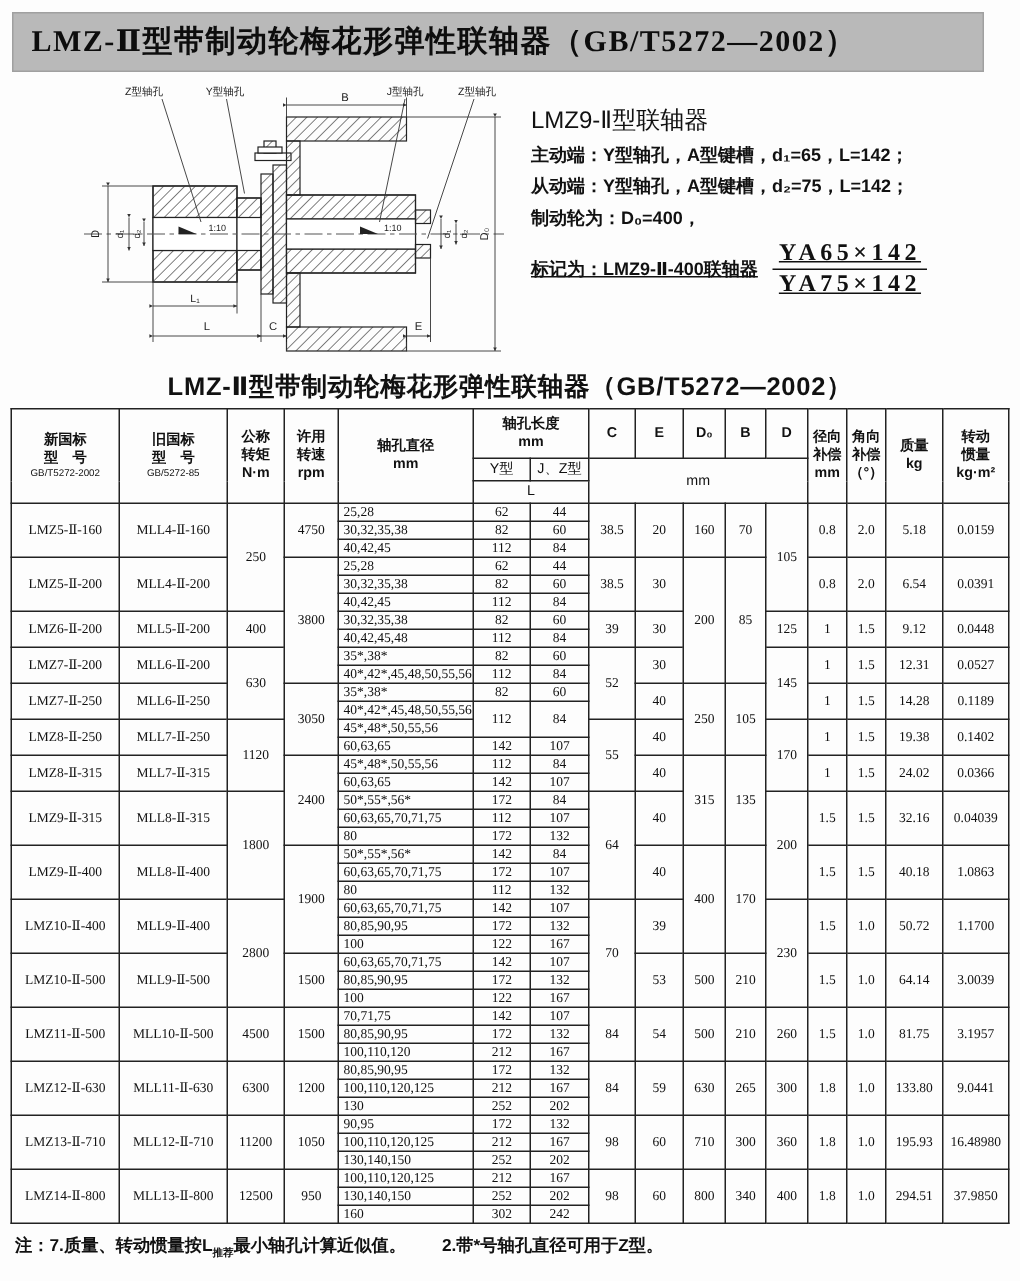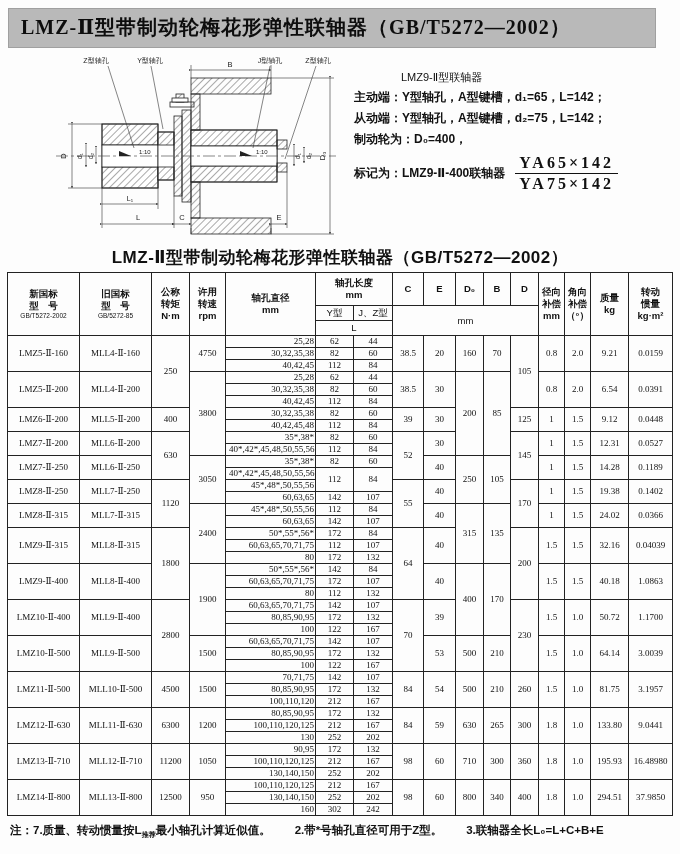--- a/index.html
+++ b/index.html
@@ -12,37 +12,37 @@
   .titlebar{
     margin:8px 24px 0 8px;background:#b9b9b9;border:1px solid #a0a0a0;
     padding:5px 12px 6px;font-size:20px;font-weight:bold;letter-spacing:1px;
     font-family:"Liberation Serif","DejaVu Serif",serif;color:#0d0d0d;
   }
   .top{display:flex;margin:4px 6px 0 4px;}
   .drawing{width:340px;height:192px;flex:0 0 auto;}
   .marking{flex:1;padding:14px 4px 0 10px;font-family:"Liberation Sans","DejaVu Sans",sans-serif;}
   .marking .head{font-size:17px;font-weight:bold;margin:0 0 7px 0;}
   .marking .ln{font-size:12px;font-weight:bold;margin:4px 0;white-space:nowrap;}
-  .marking .ln.model{font-weight:normal;font-size:11px;margin-left:47px;}
-  .markline{display:flex;align-items:center;gap:10px;margin-top:6px;}
+  .marking .ln.model{font-weight:normal;font-size:16px;}
+  .markline{display:flex;align-items:center;gap:10px;margin-top:6px;text-decoration:underline;}
   .fraction{display:inline-block;text-align:center;font-weight:bold;font-size:16px;letter-spacing:3px;font-family:"Liberation Serif","DejaVu Serif",serif;}
   .fraction .ftop{border-bottom:1.5px solid #111;padding:0 4px 1px;}
   .fraction .fbot{padding-top:1px;}
   .table-title{
     text-align:center;font-size:17px;font-weight:bold;margin:2px 0 3px;
     font-family:"Liberation Sans","DejaVu Sans",sans-serif;letter-spacing:0.5px;
   }
   table{border-collapse:collapse;table-layout:fixed;width:666px;margin:0 auto;}
   th,td{border:1px solid #222;text-align:center;padding:0 1px;overflow:hidden;}
   thead th{font-size:9.5px;font-weight:bold;line-height:1.25;padding:1px 0;font-family:"Liberation Sans","DejaVu Sans",sans-serif;}
   thead tr:first-child th{height:30px;}
   thead tr:nth-child(2) th,thead tr:nth-child(3) th{height:12px;font-weight:normal;}
   th .tiny{font-size:6.5px;font-weight:normal;letter-spacing:0;}
   tbody td{font-size:9px;height:11px;line-height:1.15;font-family:"Liberation Serif","DejaVu Serif",serif;}
-  td.bore{text-align:right;padding-left:3px;}
+  td.bore{text-align:left;padding-left:3px;}
   .notes{
     margin:7px 10px 0 10px;font-size:11.5px;font-weight:bold;display:flex;gap:24px;
     font-family:"Liberation Sans","DejaVu Sans",sans-serif;white-space:nowrap;
   }
   .notes .sub{font-size:7px;vertical-align:sub;}
   svg text{font-family:"Liberation Sans","DejaVu Sans",sans-serif;fill:#222;}
 </style>
 </head>
 <body>
 
@@ -262,21 +262,21 @@
           <td class="bore">25,28</td>
           <td>62</td>
           <td>44</td>
           <td rowspan="3">38.5</td>
           <td rowspan="3">20</td>
           <td rowspan="3">160</td>
           <td rowspan="3">70</td>
           <td rowspan="6">105</td>
           <td rowspan="3">0.8</td>
           <td rowspan="3">2.0</td>
-          <td rowspan="3">9.21</td>
+          <td rowspan="3">5.18</td>
           <td rowspan="3">0.0159</td>
         </tr>
         <tr>
           <td class="bore">30,32,35,38</td>
           <td>82</td>
           <td>60</td>
         </tr>
         <tr>
           <td class="bore">40,42,45</td>
           <td>112</td>
@@ -617,16 +617,15 @@
           <td class="bore">160</td>
           <td>302</td>
           <td>242</td>
         </tr>
       </tbody>
   </table>
 
   <div class="notes">
     <span><span>注：7.质量、转动惯量按L</span><span class="sub">推荐</span><span>最小轴孔计算近似值。</span></span>
     <span>2.带*号轴孔直径可用于Z型。</span>
-    <span>3.联轴器全长L₀=L+C+B+E</span>
   </div>
 
 </div>
 
 </body></html>

